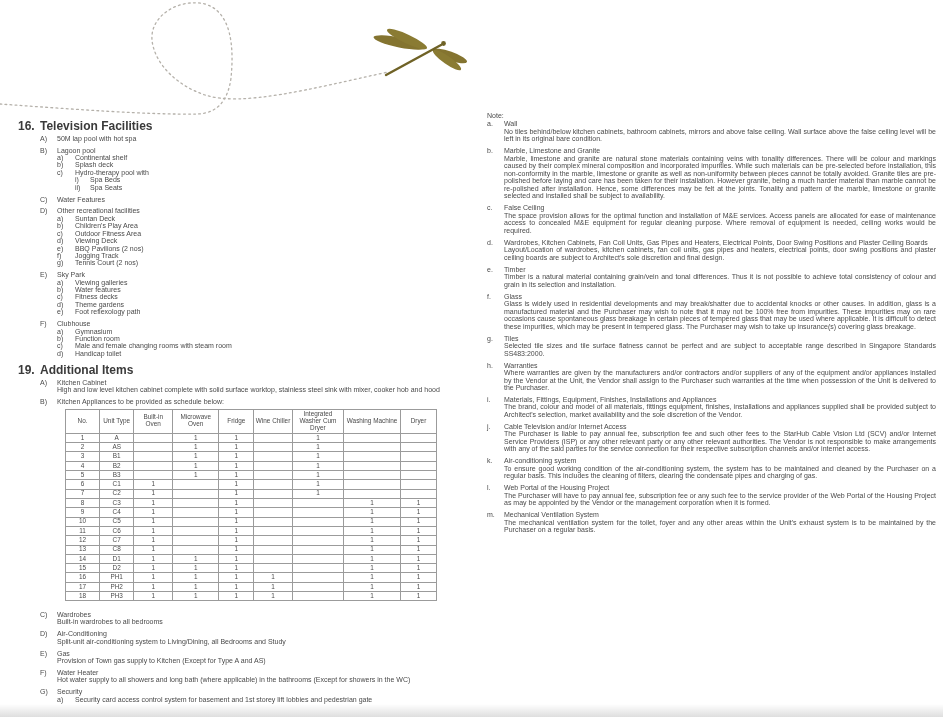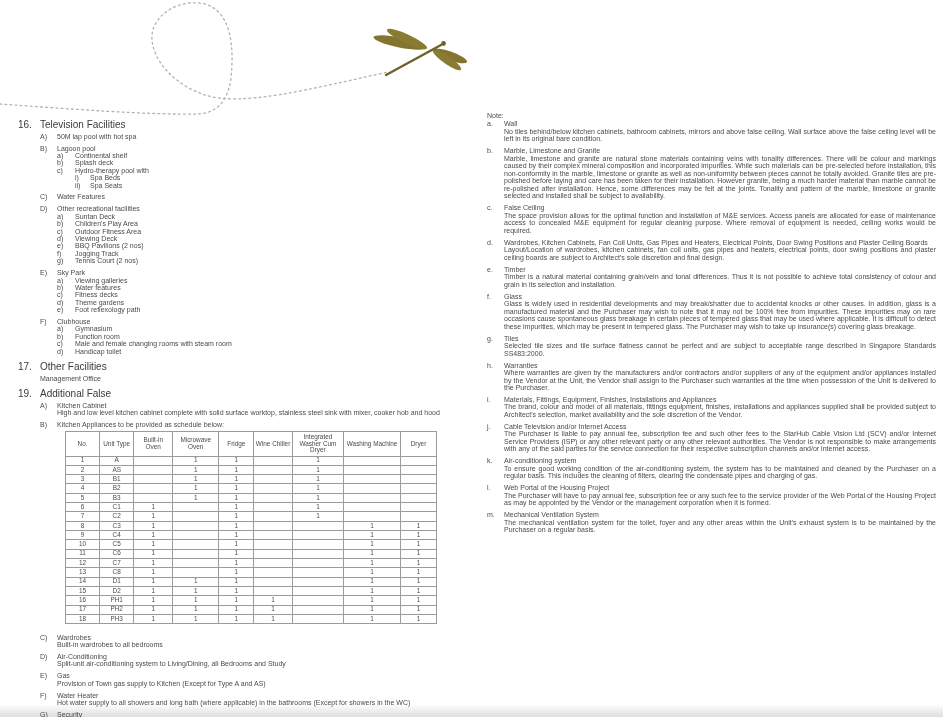--- a/index.html
+++ b/index.html
@@ -13,21 +13,21 @@
     overflow: hidden;
   }
   .deco-svg { position: absolute; left: 0; top: 0; }
 
   
   .left-col  { position: absolute; left: 18px;  top: 120px; width: 447px; font-size: 7px; line-height: 1.06; }
   .right-col { position: absolute; left: 487px; top: 112px; width: 449px; font-size: 7px; line-height: 1.07; }
 
   
   .sec { margin-bottom: 7px; }
-  .sec-head { display: flex; font-weight: normal; color: #3a3a3a; font-size: 10px; margin-bottom: 2px; }
+  .sec-head { display: flex; font-weight: bold; color: #3a3a3a; font-size: 12px; margin-bottom: 2px; }
   .sec-num { flex: 0 0 22px; }
   .sec-body { margin-left: 22px; }
   .sec-para { margin-bottom: 6px; }
 
   .entry { display: flex; }
   .entry.d0 { margin-bottom: 4.5px; }
   .entry.d1, .entry.d2 { margin-bottom: 0; }
   .elabel { flex: 0 0 17px; }
   .d1 > .elabel { flex: 0 0 18px; }
   .d2 > .elabel { flex: 0 0 15px; }
@@ -250,31 +250,22 @@
                 <div class="econtent">
                   <div class="etext">Handicap toilet</div>
                 </div>
               </div>
             </div>
           </div>
         </div>
       </div>
       <div class="sec">
         <div class="sec-head">
-          <span class="sec-num">17.</span>
-          <span class="sec-title">Other Facilities</span>
-        </div>
-        <div class="sec-body">
-          <div class="sec-para">Management Office</div>
-        </div>
-      </div>
-      <div class="sec">
-        <div class="sec-head">
           <span class="sec-num">19.</span>
-          <span class="sec-title">Additional False</span>
+          <span class="sec-title">Additional Items</span>
         </div>
         <div class="sec-body">
           <div class="entry d0">
             <span class="elabel">A)</span>
             <div class="econtent">
               <div class="etext">Kitchen Cabinet</div>
               <div class="ebody">High and low level kitchen cabinet complete with solid surface worktop, stainless steel sink with mixer, cooker hob and hood</div>
             </div>
           </div>
           <div class="entry d0">

